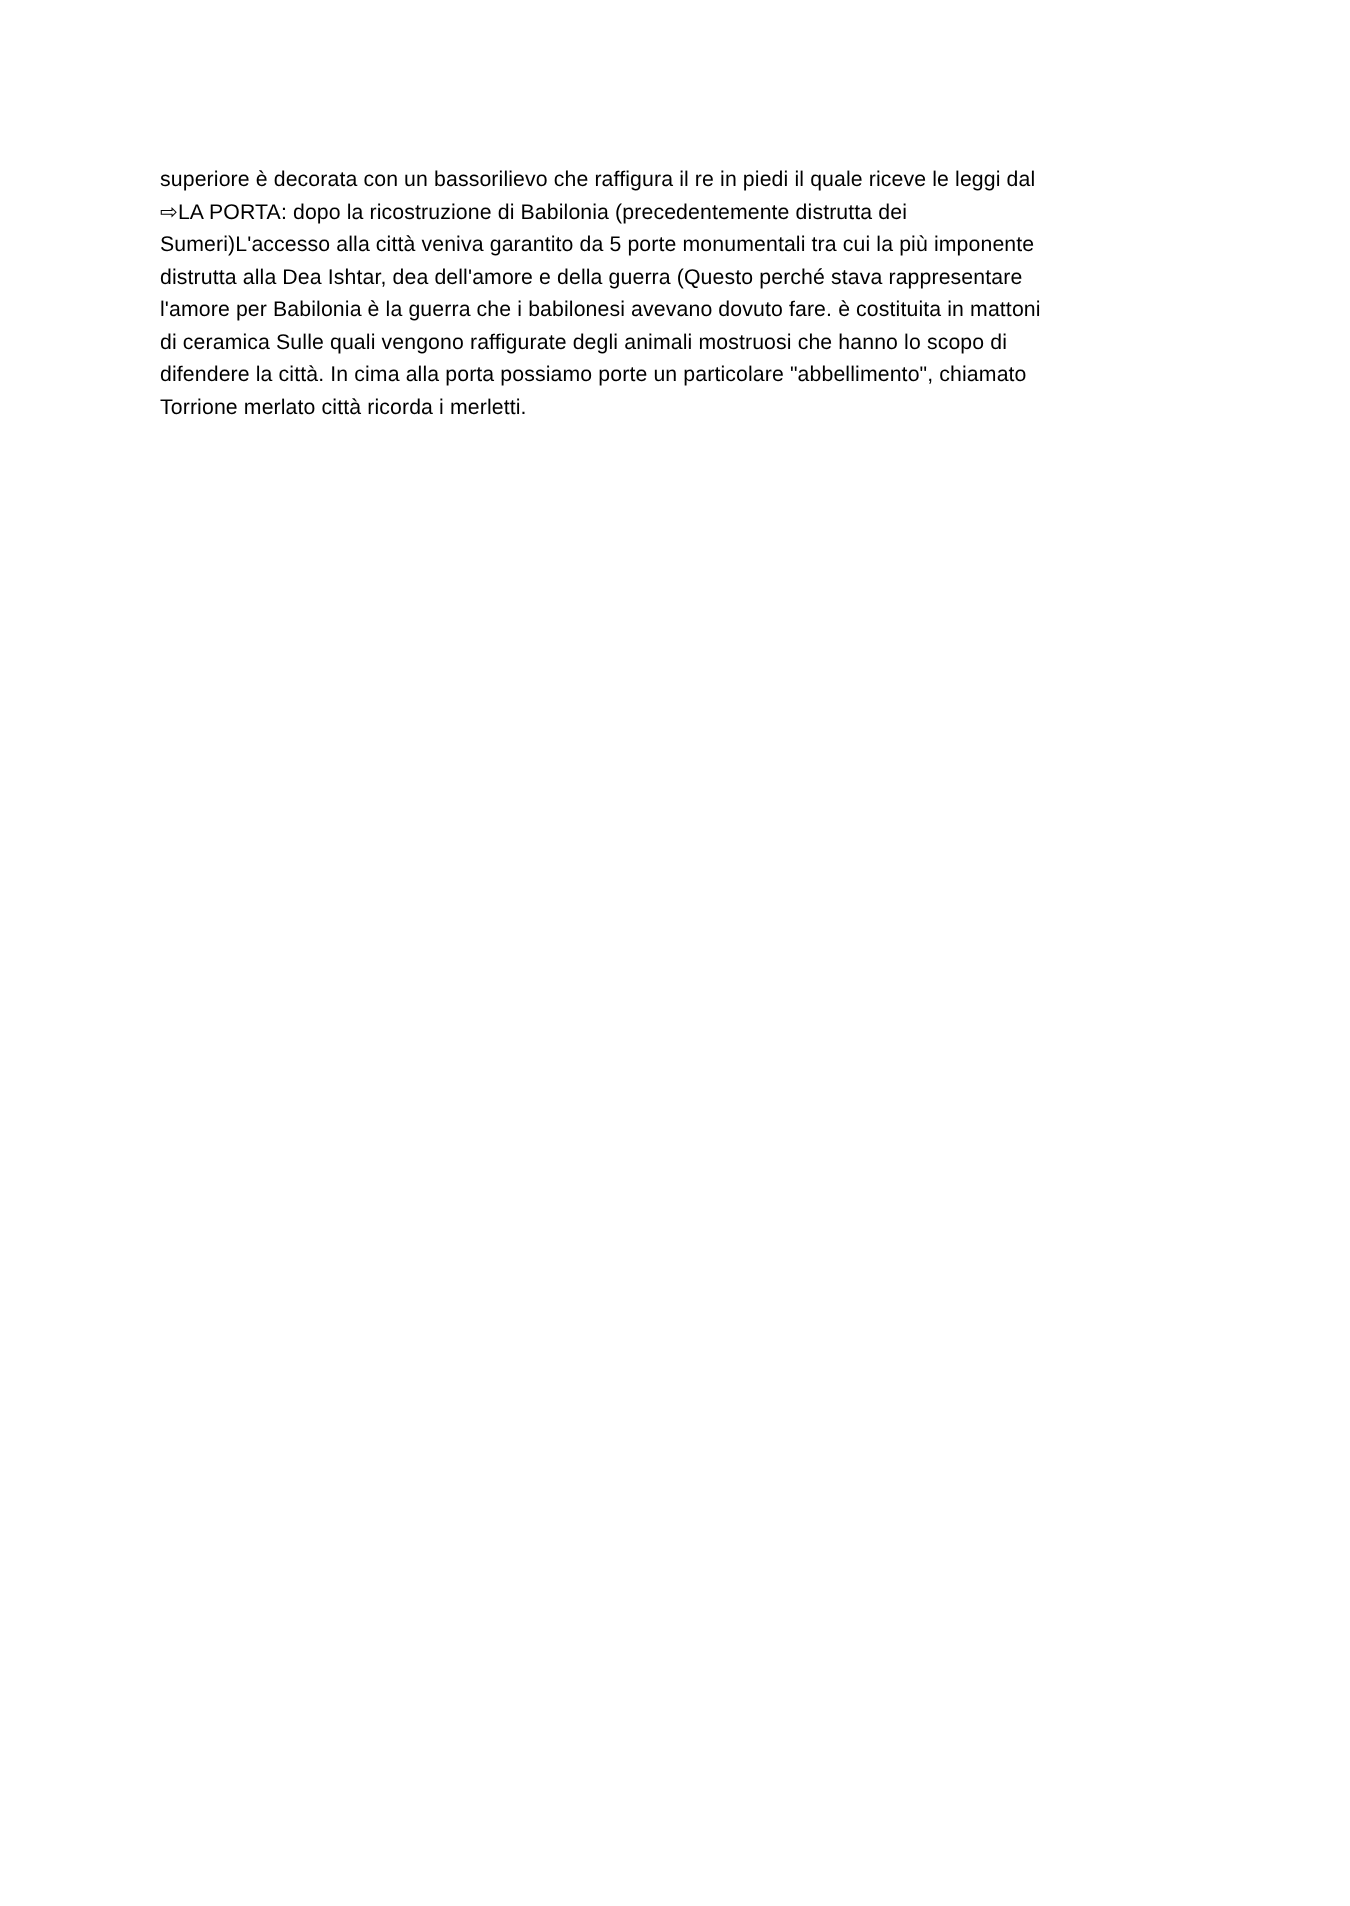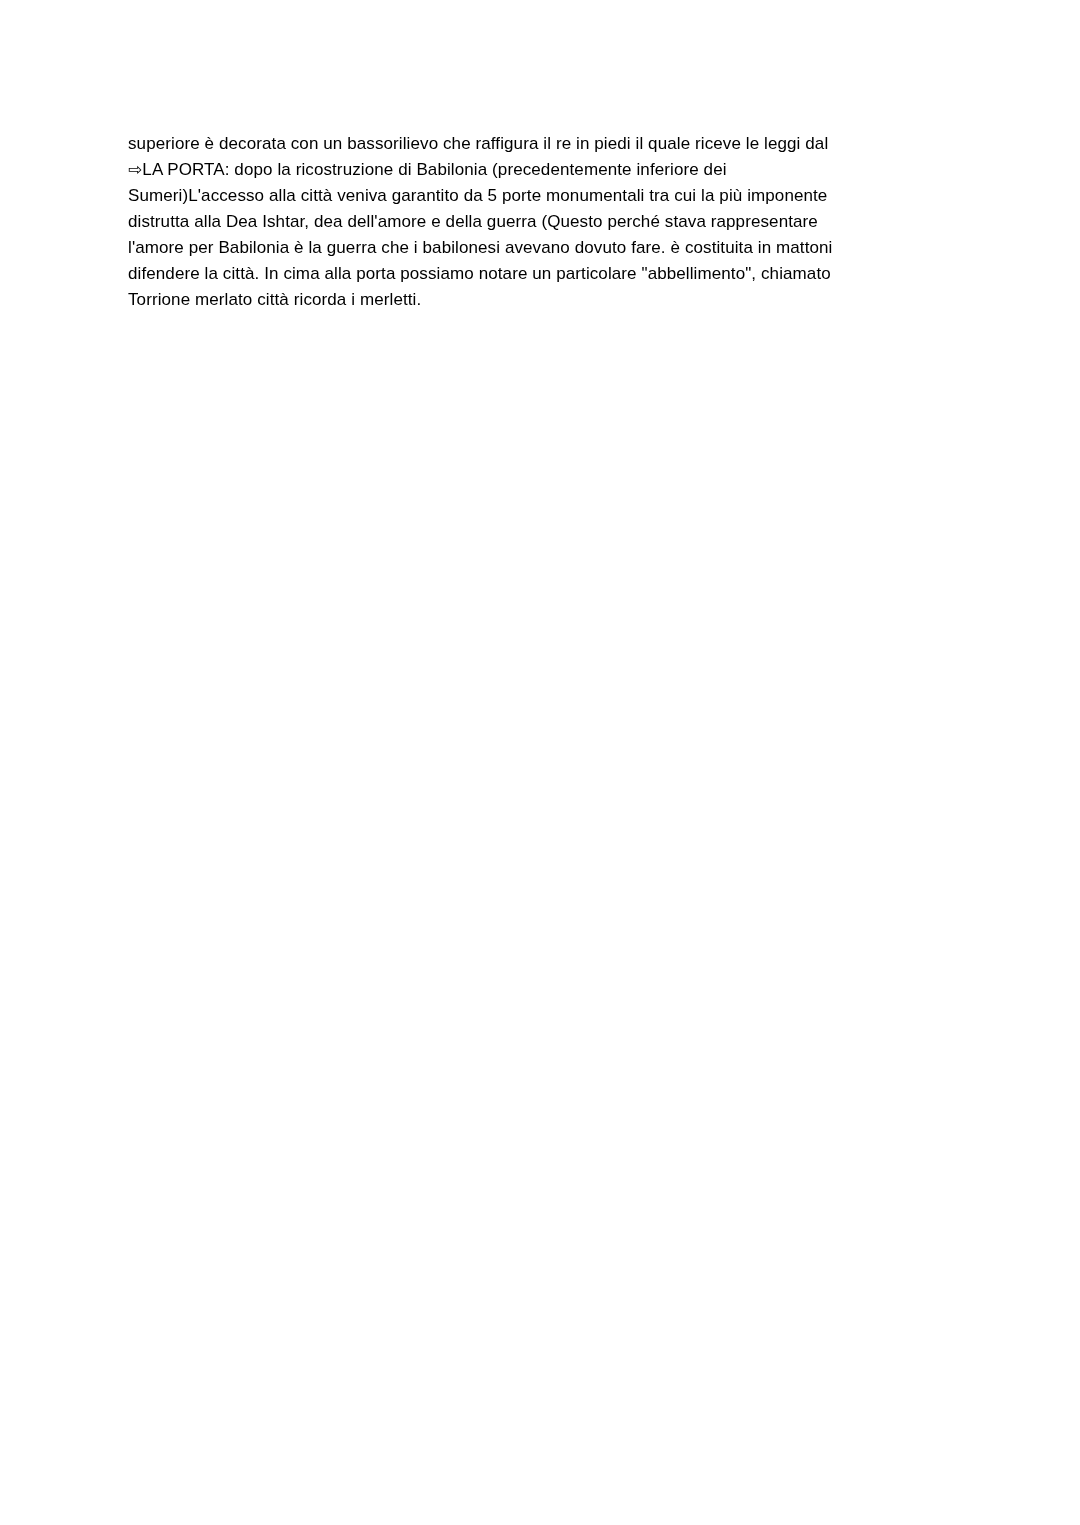--- a/index.html
+++ b/index.html
@@ -28,20 +28,21 @@
     white-space: pre;
     letter-spacing: 0.1px;
   }
 </style>
 </head>
 <body>
 
 <div class="page">
   <div class="paragraph" id="paragraph">
       <div class="text-line">superiore è decorata con un bassorilievo che raffigura il re in piedi il quale riceve le leggi dal</div>
-      <div class="text-line">⇨LA PORTA: dopo la ricostruzione di Babilonia (precedentemente inferiore dei</div>
+      <div class="text-line">⇨LA PORTA: dopo la ricostruzione di Babilonia (precedentemente distrutta dei</div>
       <div class="text-line">Sumeri)L'accesso alla città veniva garantito da 5 porte monumentali tra cui la più imponente</div>
       <div class="text-line">distrutta alla Dea Ishtar, dea dell'amore e della guerra (Questo perché stava rappresentare</div>
       <div class="text-line">l'amore per Babilonia è la guerra che i babilonesi avevano dovuto fare. è costituita in mattoni</div>
-      <div class="text-line">difendere la città. In cima alla porta possiamo notare un particolare "abbellimento", chiamato</div>
+      <div class="text-line">di ceramica Sulle quali vengono raffigurate degli animali mostruosi che hanno lo scopo di</div>
+      <div class="text-line">difendere la città. In cima alla porta possiamo porte un particolare "abbellimento", chiamato</div>
       <div class="text-line">Torrione merlato città ricorda i merletti.</div>
     </div>
 </div>
 
 </body></html>

